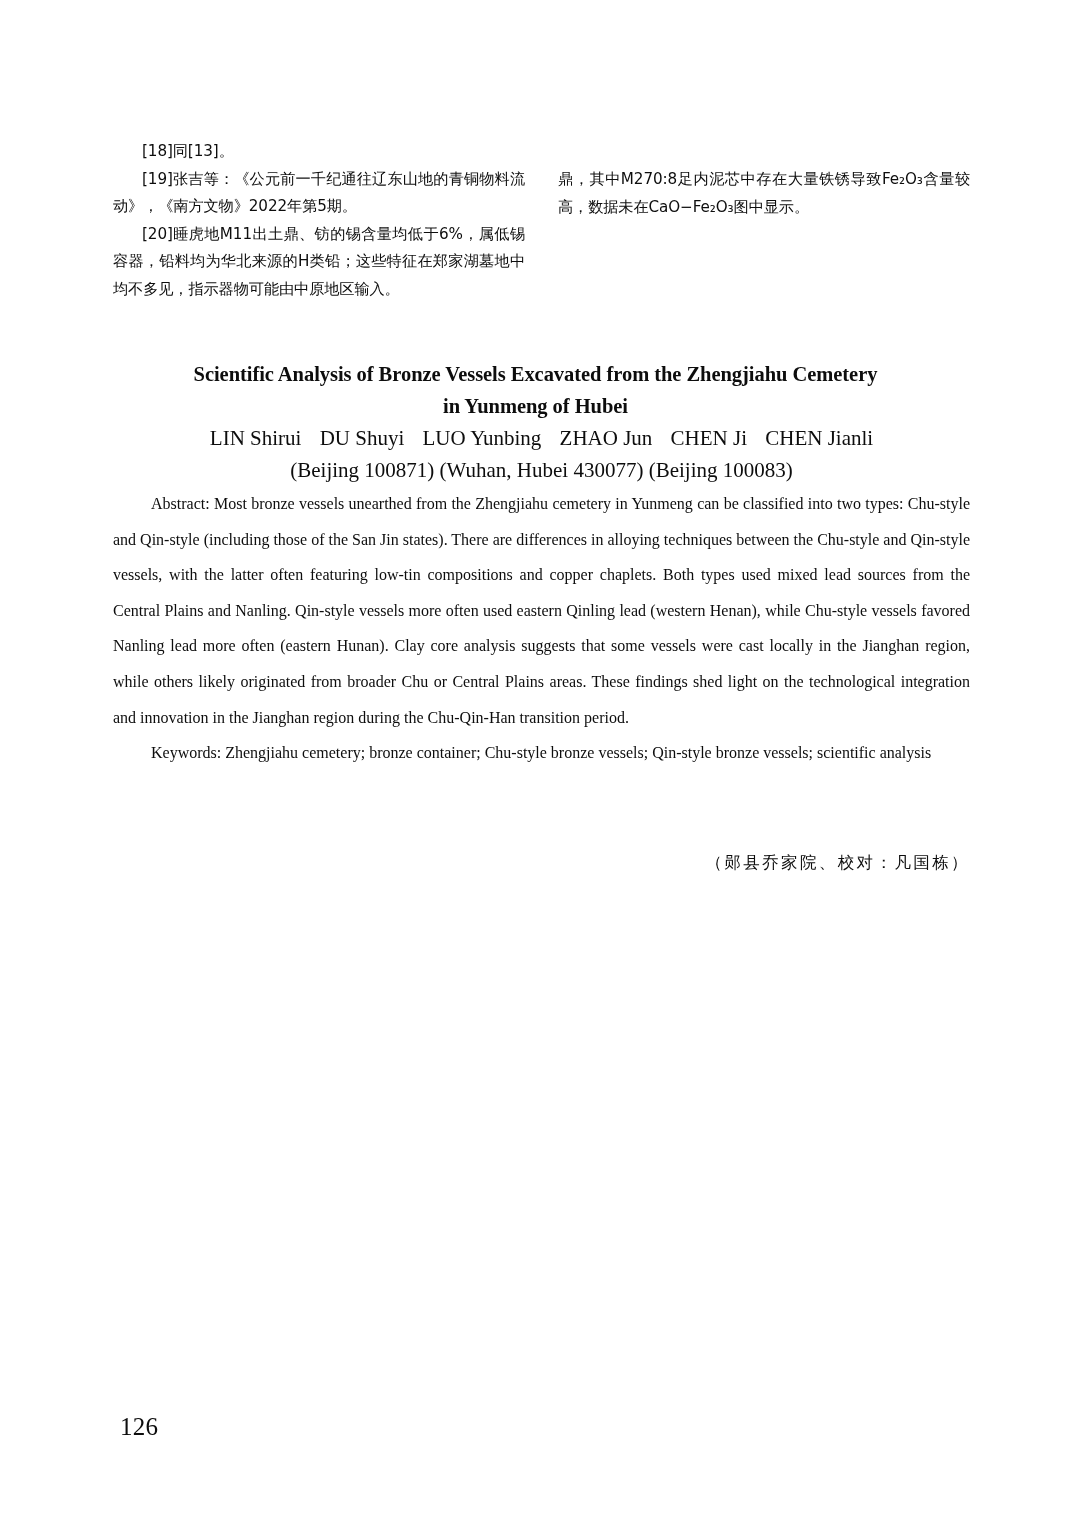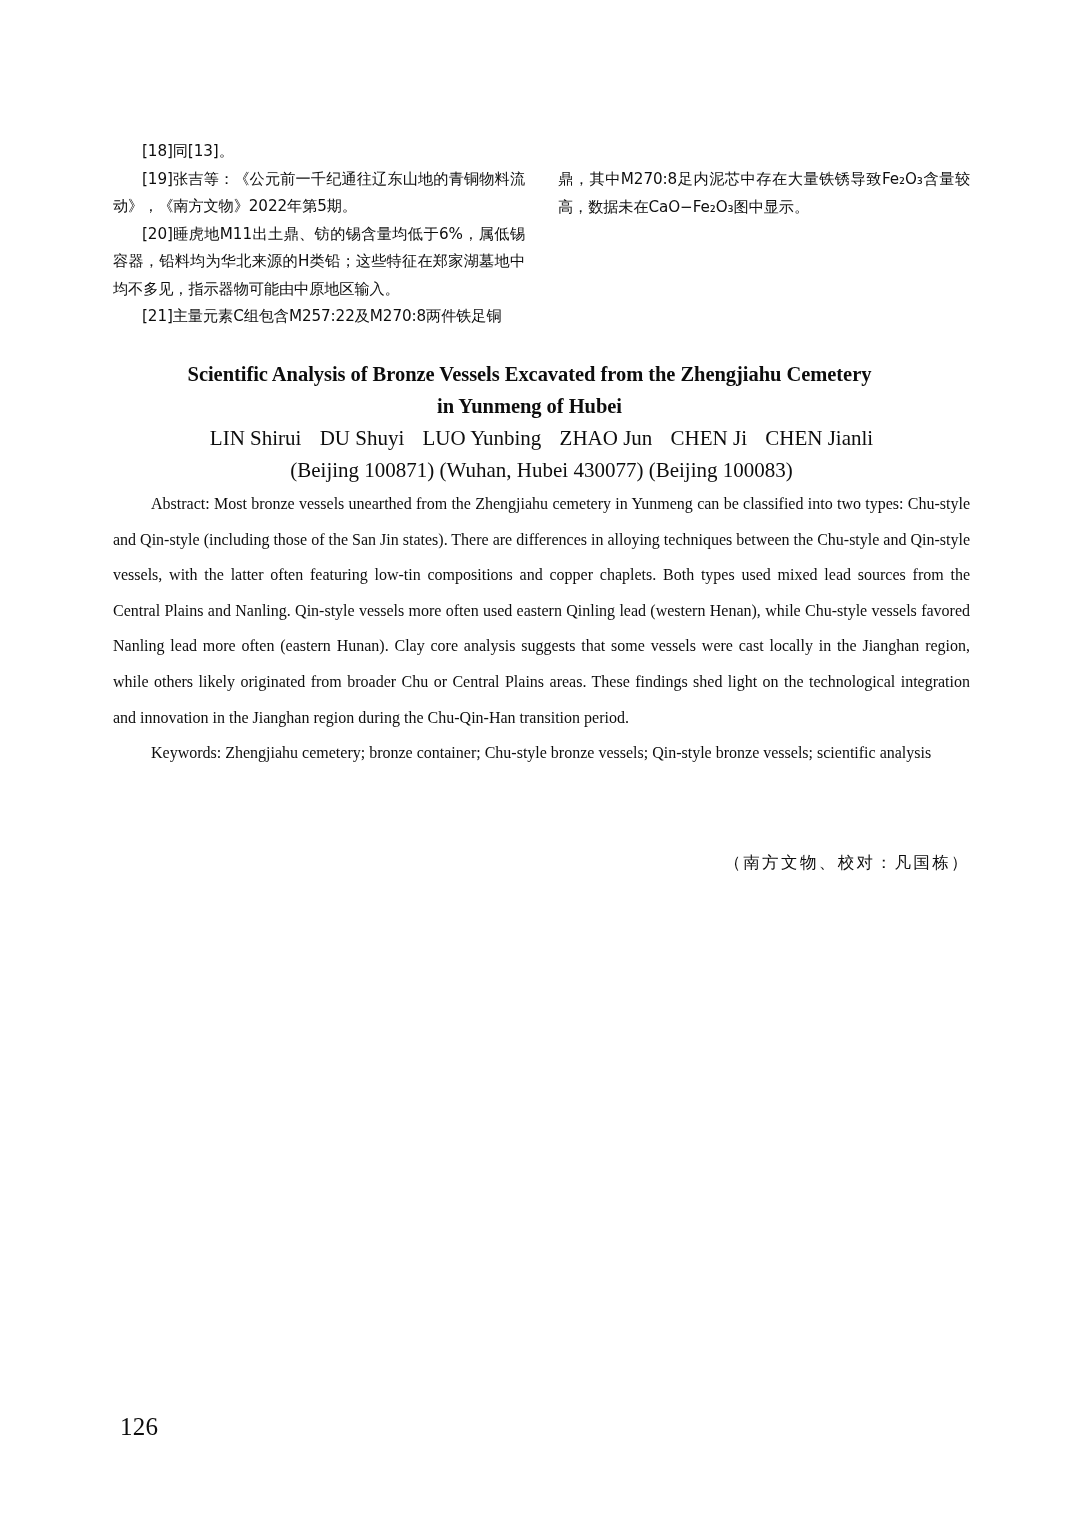--- a/index.html
+++ b/index.html
@@ -46,21 +46,21 @@
     margin: 0;
     text-indent: 29px;
     letter-spacing: -0.1px;
     word-spacing: -0.5px;
   }
   .note-p.no-indent { text-indent: 0; margin-top: 28px; }
 
   
   .en-title {
     position: absolute;
-    left: 101px;
+    left: 107px;
     top: 358px;
     width: 857px;
     text-align: center;
     font-size: 20.5px;
     font-weight: bold;
     line-height: 32px;
     letter-spacing: -0.05px;
   }
   .en-authors {
     position: absolute;
@@ -122,21 +122,20 @@
 <body>
 
 <div class="page">
 
   <div class="notes">
 
     <div class="notes-col">
       <p class="note-p">[18]同[13]。</p>
       <p class="note-p">[19]张吉等：《公元前一千纪通往辽东山地的青铜物料流动》，《南方文物》2022年第5期。</p>
       <p class="note-p">[20]睡虎地M11出土鼎、钫的锡含量均低于6%，属低锡容器，铅料均为华北来源的H类铅；这些特征在郑家湖墓地中均不多见，指示器物可能由中原地区输入。</p>
-      <p class="note-p">[21]主量元素C组包含M257:22及M270:8两件铁足铜</p>
     </div>
 
     <div class="notes-col">
       <p class="note-p no-indent">鼎，其中M270:8足内泥芯中存在大量铁锈导致Fe₂O₃含量较高，数据未在CaO−Fe₂O₃图中显示。</p>
     </div>
 
   </div>
 
   <div class="en-title">
     <div>Scientific Analysis of Bronze Vessels Excavated from the Zhengjiahu Cemetery</div>
@@ -152,17 +151,17 @@
     <span>CHEN Jianli</span>
   </div>
 
   <div class="en-affil">(Beijing 100871) (Wuhan, Hubei 430077) (Beijing 100083)</div>
 
   <div class="en-body">
     <p class="en-p">Abstract: Most bronze vessels unearthed from the Zhengjiahu cemetery in Yunmeng can be classified into two types: Chu-style and Qin-style (including those of the San Jin states). There are differences in alloying techniques between the Chu-style and Qin-style vessels, with the latter often featuring low-tin compositions and copper chaplets. Both types used mixed lead sources from the Central Plains and Nanling. Qin-style vessels more often used eastern Qinling lead (western Henan), while Chu-style vessels favored Nanling lead more often (eastern Hunan). Clay core analysis suggests that some vessels were cast locally in the Jianghan region, while others likely originated from broader Chu or Central Plains areas. These findings shed light on the technological integration and innovation in the Jianghan region during the Chu-Qin-Han transition period.</p>
     <p class="en-p">Keywords: Zhengjiahu cemetery; bronze container; Chu-style bronze vessels; Qin-style bronze vessels; scientific analysis</p>
   </div>
 
-  <div class="credit">（南方文物、校对：凡国栋）</div>
+  <div class="credit">（郧县乔家院、校对：凡国栋）</div>
 
   <div class="folio">126</div>
 
 </div>
 
 </body></html>

